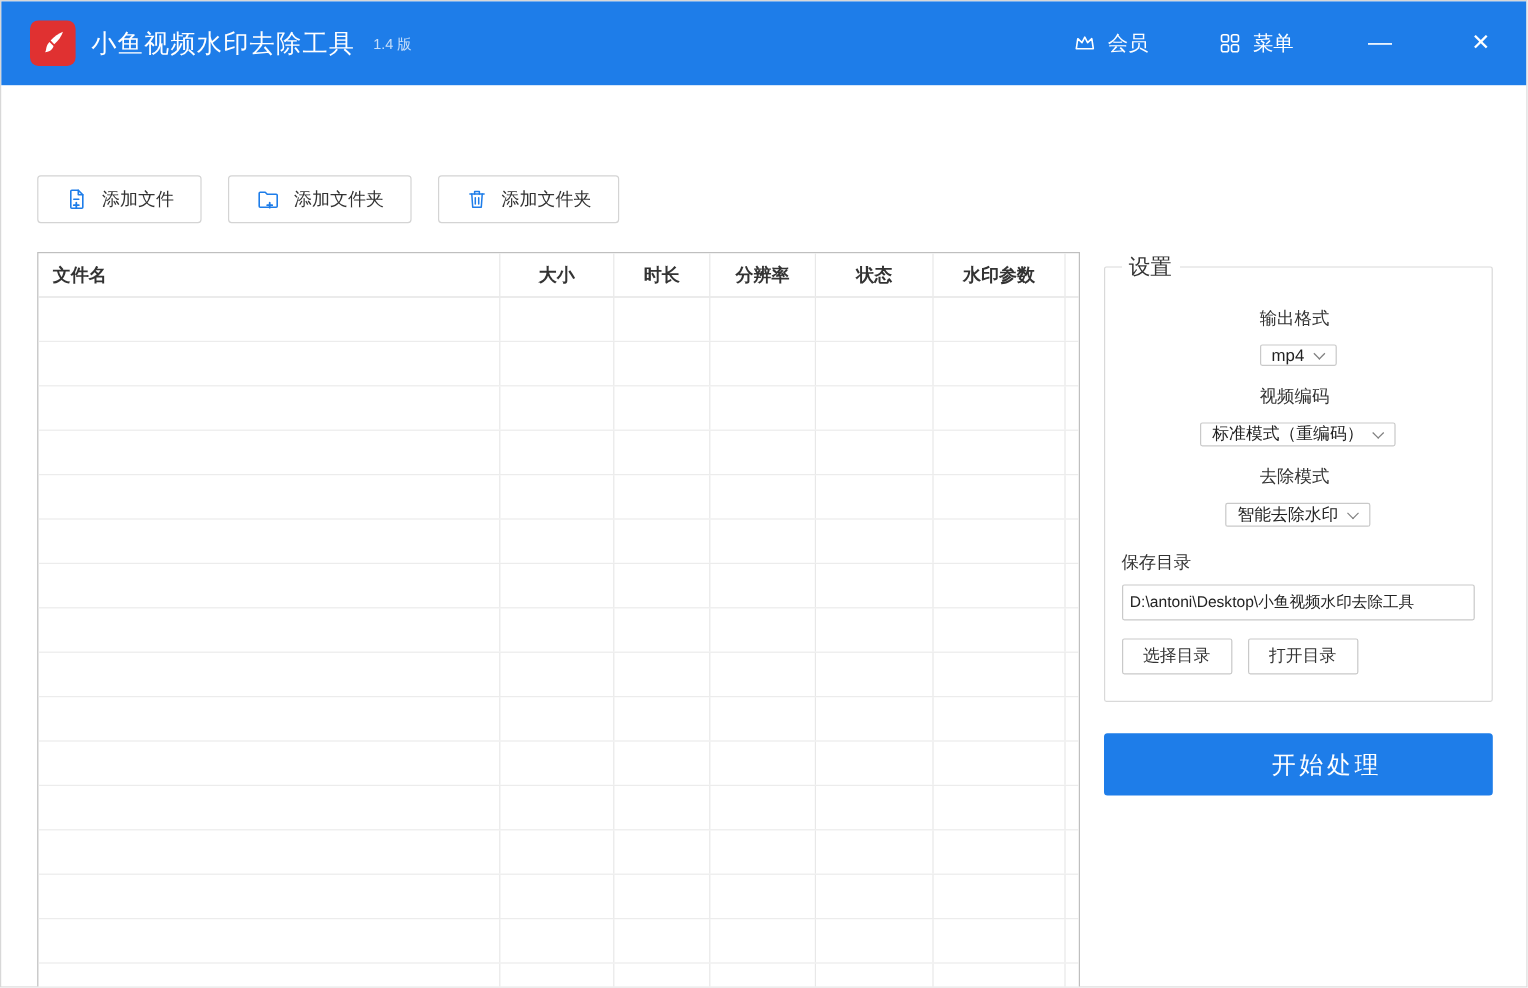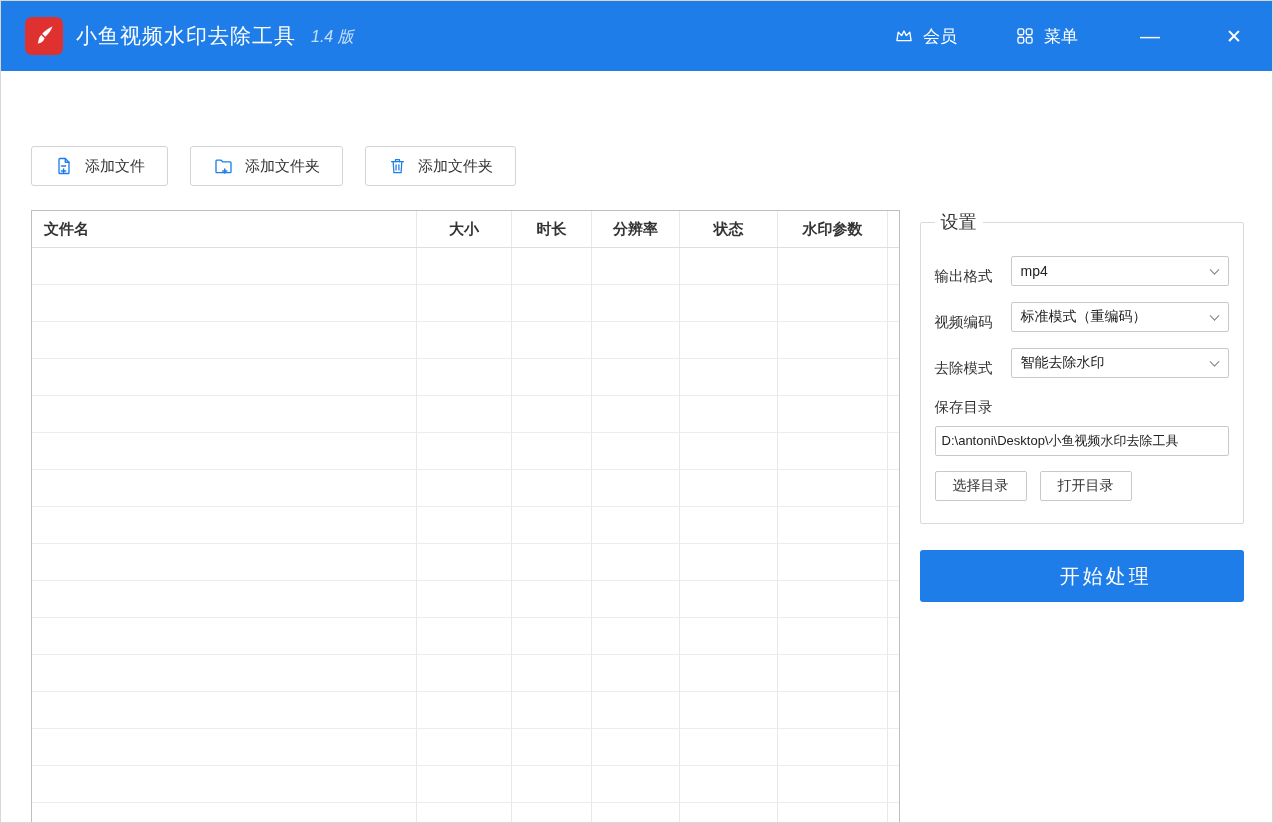--- a/index.html
+++ b/index.html
@@ -16,21 +16,21 @@
     height:70px; background:var(--color-accent,#1e7de9);
     display:flex; align-items:center; padding:0 26px 0 24px; gap:13px;
     color:#fff;
   }
   .app-icon {
     width:38px; height:38px; border-radius:7px;
     background:var(--color-logo-red,#e03131);
     display:flex; align-items:center; justify-content:center; flex:0 0 auto;
   }
   .app-title { font-size:21px; letter-spacing:1px; }
-  .app-version { font-size:16px; color:rgba(255,255,255,0.75); margin-left:2px; margin-top:3px;font-style:italic; }
+  .app-version { font-size:12px; color:rgba(255,255,255,0.75); margin-left:2px; margin-top:3px; }
   .tb-actions { margin-left:auto; display:flex; align-items:center; gap:58px; }
   .tb-item { display:flex; align-items:center; gap:9px; font-size:17px; cursor:pointer; }
   .tb-item svg { display:block; }
   .tb-glyph { font-size:20px; line-height:1; cursor:pointer; padding:2px 4px; }
   .tb-close { font-size:19px; }
 
   
   .content { padding:27px 28px 0 30px; }
 
   .toolbar { display:flex; gap:22px; margin-bottom:24px; }
@@ -57,21 +57,21 @@
   .thead .cell:last-child, .trow .cell:last-child { border-right:none; }
   .thead { border-bottom:1px solid #dedede; }
   .trow { height:37px; border-bottom:1px solid #ececec; }
 
   
   .side { width:325px; }
   fieldset.settings {
     border:1px solid #d9d9d9; border-radius:2px; padding:6px 14px 22px 14px; background:#fff;
   }
   fieldset.settings legend { font-size:18px; color:#333; padding:0 6px; margin-left:0px; }
-  .form-row { display:flex; align-items:flex-end; gap:12px; margin-top:16px; }
+  .form-row { display:flex; align-items:center; gap:12px; margin-top:16px;flex-direction:column; }
   .form-label { width:64px; flex:0 0 auto; font-size:14.5px; color:#333; }
   .select {
     position:relative; flex:1; height:30px; border:1px solid #c9c9c9; border-radius:2px;
     background:#fff; display:flex; align-items:center; padding:0 26px 0 9px;
     font-size:14px; color:#222; cursor:pointer; white-space:nowrap; overflow:hidden;
   }
   .chev {
     position:absolute; right:10px; top:50%; width:7px; height:7px;
     border-right:1.4px solid #7f7f7f; border-bottom:1.4px solid #7f7f7f;
     transform:translateY(-68%) rotate(45deg);

